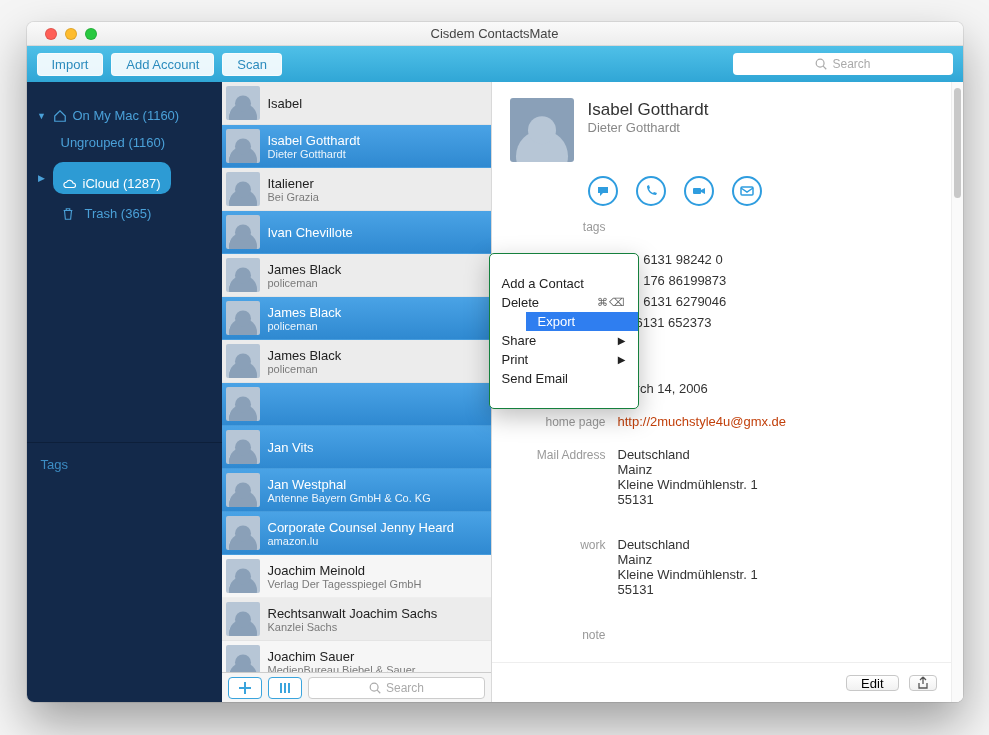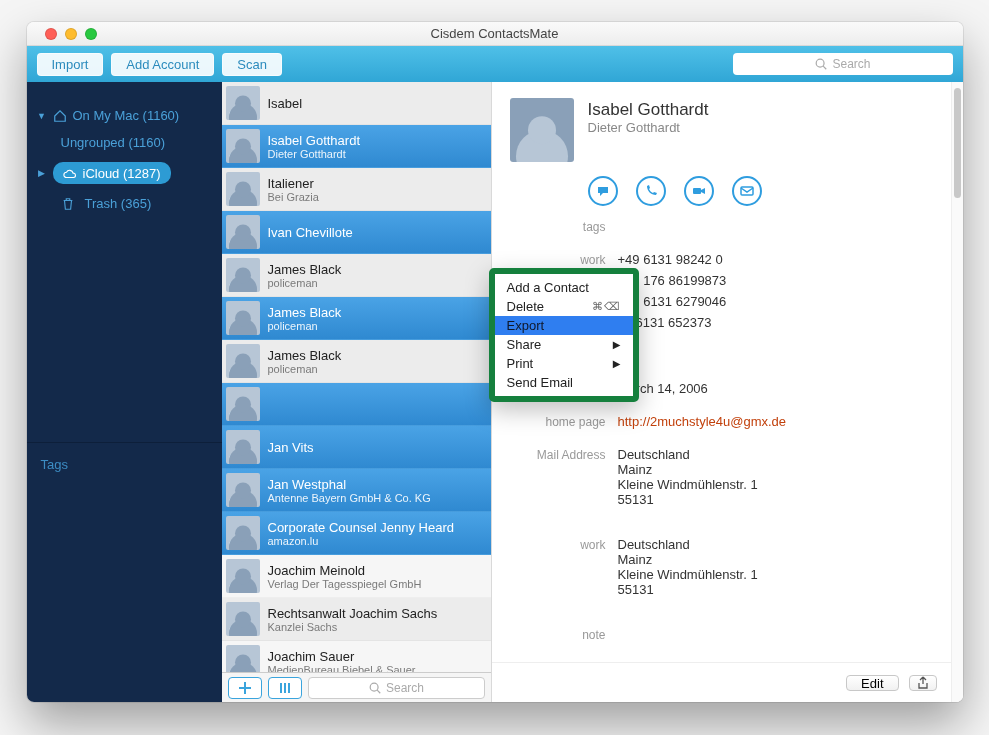--- a/index.html
+++ b/index.html
@@ -11,21 +11,21 @@
 .dot.r { background:#ff5f57 } .dot.y { background:#febc2e } .dot.g { background:#28c840 }
 .title { position: absolute; left: 0; right: 0; text-align: center; font-size: 13px; color: #444; pointer-events: none; }
 .toolbar { height: 36px; background: linear-gradient(#4fc0e8,#30a6d6); display: flex; align-items: center; padding: 0 10px; gap: 8px; }
 .tbtn { background: rgba(255,255,255,0.9); border: 1px solid rgba(255,255,255,0.6); border-radius: 4px; padding: 3px 14px; font-size: 13px; color: #2b8bbd; cursor: pointer; }
 .spacer { flex: 1; }
 .search-top { width: 220px; height: 22px; background: #fff; border-radius: 4px; display: flex; align-items: center; justify-content: center; font-size: 12px; color: #aaa; }
 .body { flex: 1; display: flex; min-height: 0; }
 .sidebar { width: 195px; background: #13294a; color: #4aa0d8; display: flex; flex-direction: column; font-size: 13px; }
 .side-top { flex: 1; padding-top: 20px; }
 .side-row { display: flex; align-items: center; gap: 6px; padding: 6px 10px 6px 10px; cursor: pointer; }
-.pill { background: #2d9bd4; color: #fff; border-radius: 10px; padding: 4px 10px 3px; display: inline-flex; align-items: center; gap: 6px; }
+.pill { background: #2d9bd4; color: #fff; border-radius: 10px; padding: 14px 10px 3px; display: inline-flex; align-items: center; gap: 6px; }
 .side-row.indent { padding-left: 34px; }
 .disclosure { color: #4aa0d8; font-size: 9px; width: 10px; text-align: center; }
 .tags-sec { border-top: 1px solid #0d1f3a; padding: 14px 14px; color: #3c8cc3; flex: 0 0 260px; }
 .list-col { width: 270px; border-right: 1px solid #d9d9d9; display: flex; flex-direction: column; min-height: 0; background: #ececec; }
 .list { flex: 1; overflow-y: auto; }
 .row { display: flex; align-items: center; gap: 8px; padding: 4px 6px 4px 4px; border-bottom: 1px solid rgba(0,0,0,0.03); cursor: pointer; }
 .row.alt { background: #f6f6f6; }
 .row.sel { background: linear-gradient(#4aa3e6,#2f89d1); color: #fff; }
 .row.sel .sub { color: rgba(255,255,255,0.9); }
 .avatar { width: 34px; height: 34px; border-radius: 2px; background: #b7c6d6; position: relative; overflow: hidden; flex-shrink: 0; }
@@ -56,23 +56,23 @@
 .fields { margin-top:4px; }
 .frow { display:flex; align-items:flex-start; padding:3px 0; font-size:13px; }
 .frow .label { width:108px; text-align:right; color:#999; font-size:12px; padding-right:12px; padding-top:1px; }
 .frow .value { color:#333; flex:1; }
 .frow .value a { color:#c2410c; text-decoration:none; }
 .sep { height: 12px; }
 .detail-footer { position:absolute; bottom:0; left:0; right:12px; height:40px; background:#fff; border-top:1px solid #eee; display:flex; align-items:center; justify-content:flex-end; gap:10px; padding:0 14px; }
 .macbtn { height:16px; padding:0 14px; font-size:13px; background:linear-gradient(#fff,#f1f1f1); border:1px solid #c8c8c8; border-radius:4px; cursor:pointer; }
 .sharebtn { width:28px; padding:0; }
 
-.ctxmenu { position:absolute; left:462px; top:246px; width:150px; background:#fff; border:6px solid #15803d; border-radius:5px; box-shadow: 0 8px 24px rgba(0,0,0,0.25); padding:4px 0; z-index:50; font-size:13px; }
+.ctxmenu { position:absolute; left:462px; top:231px; width:150px; background:#fff; border:1px solid #15803d; border-radius:5px; box-shadow: 0 8px 24px rgba(0,0,0,0.25); padding:20px 0; z-index:50; font-size:13px; }
 .ctxitem { display:flex; align-items:center; justify-content:space-between; padding:2px 12px; cursor:pointer; color:#222; }
-.ctxitem.hl { background:#2f7ef0; color:#0f172a; }
+.ctxitem.hl { background:#2f7ef0; color:#ffffff;margin-left:36px; }
 .ctxshort { font-size:11px; color:#666; letter-spacing:1px; }
 .ctxarrow { font-size:10px; }
 
 .icon { width:14px; height:14px; display:inline-block; }
 </style>
 </head>
 <body>
 
 <div class="window">
   <div class="titlebar">

